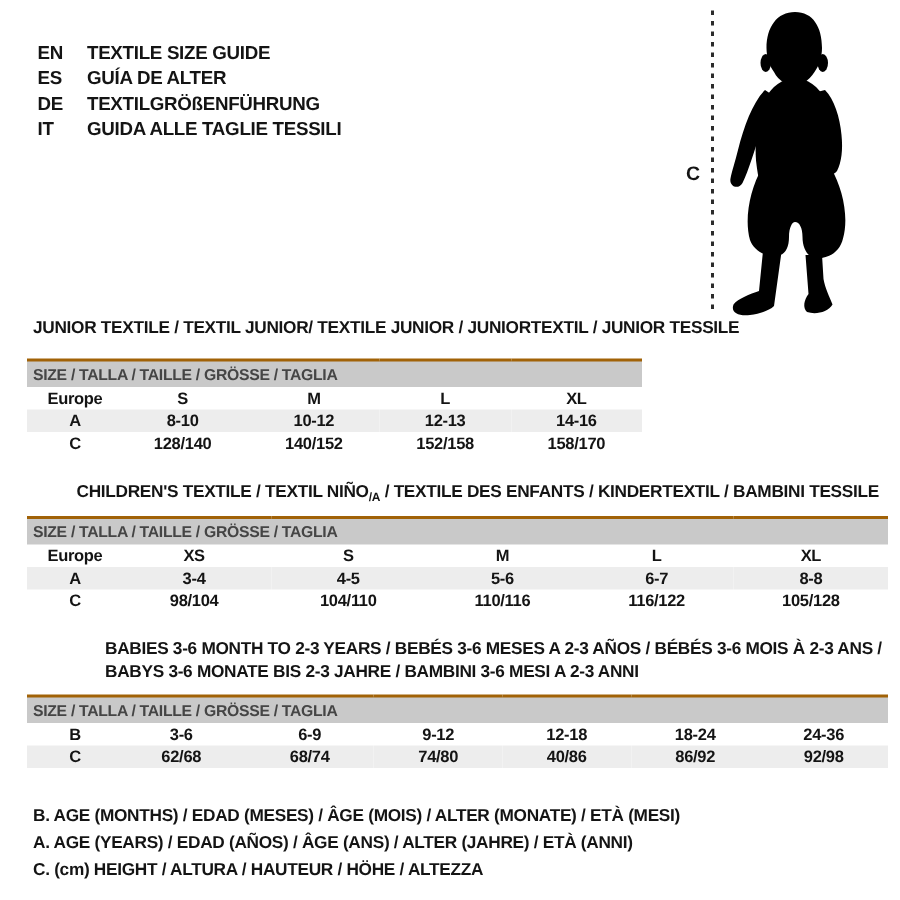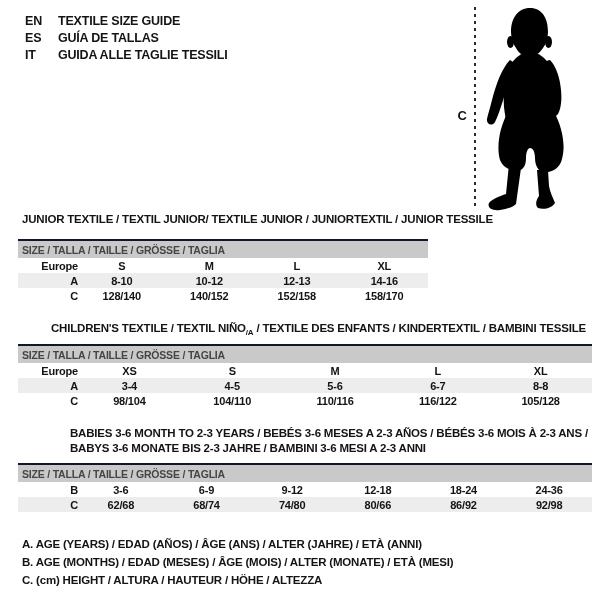--- a/index.html
+++ b/index.html
@@ -2,58 +2,62 @@
 <html><head>
 <meta charset="utf-8">
 <style>
   html,body{margin:0;padding:0;background:#fff;}
   .canvas{
     position:relative;width:600px;height:600px;background:#ffffff;overflow:hidden;
     font-family:"Liberation Sans",sans-serif;font-weight:bold;color:#141414;
     letter-spacing:-0.2px;
   }
   
-  .lang-list{position:absolute;left:25px;top:13px;}
+  .lang-list{position:absolute;left:25px;top:27px;}
   .lang-row{display:flex;height:17px;line-height:17px;font-size:12.5px;}
   .lang-code{width:33px;flex:0 0 33px;}
   
   .fig-svg{position:absolute;left:450px;top:2px;}
   .fig-c-label{position:absolute;left:454px;top:108px;width:16px;text-align:center;font-size:13px;}
   
   .tbl-title{position:absolute;left:22px;font-size:11.5px;line-height:15px;white-space:nowrap;}
   .tbl-title sub{font-size:8px;}
   
   table.size-tbl{position:absolute;border-collapse:collapse;table-layout:fixed;}
   .size-tbl th{
-    height:17px;background:#c9c9c9;border-top:2px solid #0f172a;
+    height:17px;background:#c9c9c9;border-top:2px solid #a16207;
     text-align:left;padding:0 0 0 4px;font-size:10.5px;color:#454545;font-weight:bold;
     letter-spacing:-0.2px;
   }
   .size-tbl td{height:15px;padding:0;font-size:11px;text-align:center;font-weight:bold;}
-  .size-tbl td.row-label{text-align:right;padding-left:4px;}
+  .size-tbl td.row-label{text-align:center;padding-left:4px;}
   .size-tbl tr.alt{background:#ededed;}
   .t1{left:18px;top:239px;width:410px;}
   .t2{left:18px;top:344px;width:574px;}
   .t3{left:18px;top:463px;width:574px;}
   
   .legend{position:absolute;left:22px;top:535px;font-size:11.5px;line-height:18px;}
 </style>
 </head>
 <body>
 
 <div class="canvas">
 
   <div class="lang-list">
     <div class="lang-row">
       <span class="lang-code">EN</span>
       <span class="lang-label">TEXTILE SIZE GUIDE</span>
     </div>
     <div class="lang-row">
       <span class="lang-code">ES</span>
-      <span class="lang-label">GUÍA DE TALLAS</span>
+      <span class="lang-label">GUÍA DE ALTER</span>
+    </div>
+    <div class="lang-row">
+      <span class="lang-code">DE</span>
+      <span class="lang-label">TEXTILGRÖßENFÜHRUNG</span>
     </div>
     <div class="lang-row">
       <span class="lang-code">IT</span>
       <span class="lang-label">GUIDA ALLE TAGLIE TESSILI</span>
     </div>
   </div>
 
   <svg class="fig-svg" width="150" height="212" viewBox="0 0 150 212" xmlns="http://www.w3.org/2000/svg">
     <line x1="25" y1="5" x2="25" y2="206" stroke="#2b2b2b" stroke-width="2" stroke-dasharray="3 4"></line>
     <g fill="#000000">
@@ -188,26 +192,26 @@
         <td>9-12</td>
         <td>12-18</td>
         <td>18-24</td>
         <td>24-36</td>
       </tr>
       <tr class="alt">
         <td class="row-label">C</td>
         <td>62/68</td>
         <td>68/74</td>
         <td>74/80</td>
-        <td>80/66</td>
+        <td>40/86</td>
         <td>86/92</td>
         <td>92/98</td>
       </tr>
     </tbody>
   </table>
 
   <div class="legend">
+    <div>B. AGE (MONTHS) / EDAD (MESES) / ÂGE (MOIS) / ALTER (MONATE) / ETÀ (MESI)</div>
     <div>A. AGE (YEARS) / EDAD (AÑOS) / ÂGE (ANS) / ALTER (JAHRE) / ETÀ (ANNI)</div>
-    <div>B. AGE (MONTHS) / EDAD (MESES) / ÂGE (MOIS) / ALTER (MONATE) / ETÀ (MESI)</div>
     <div>C. (cm) HEIGHT / ALTURA / HAUTEUR / HÖHE / ALTEZZA</div>
   </div>
 
 </div>
 
 </body></html>

